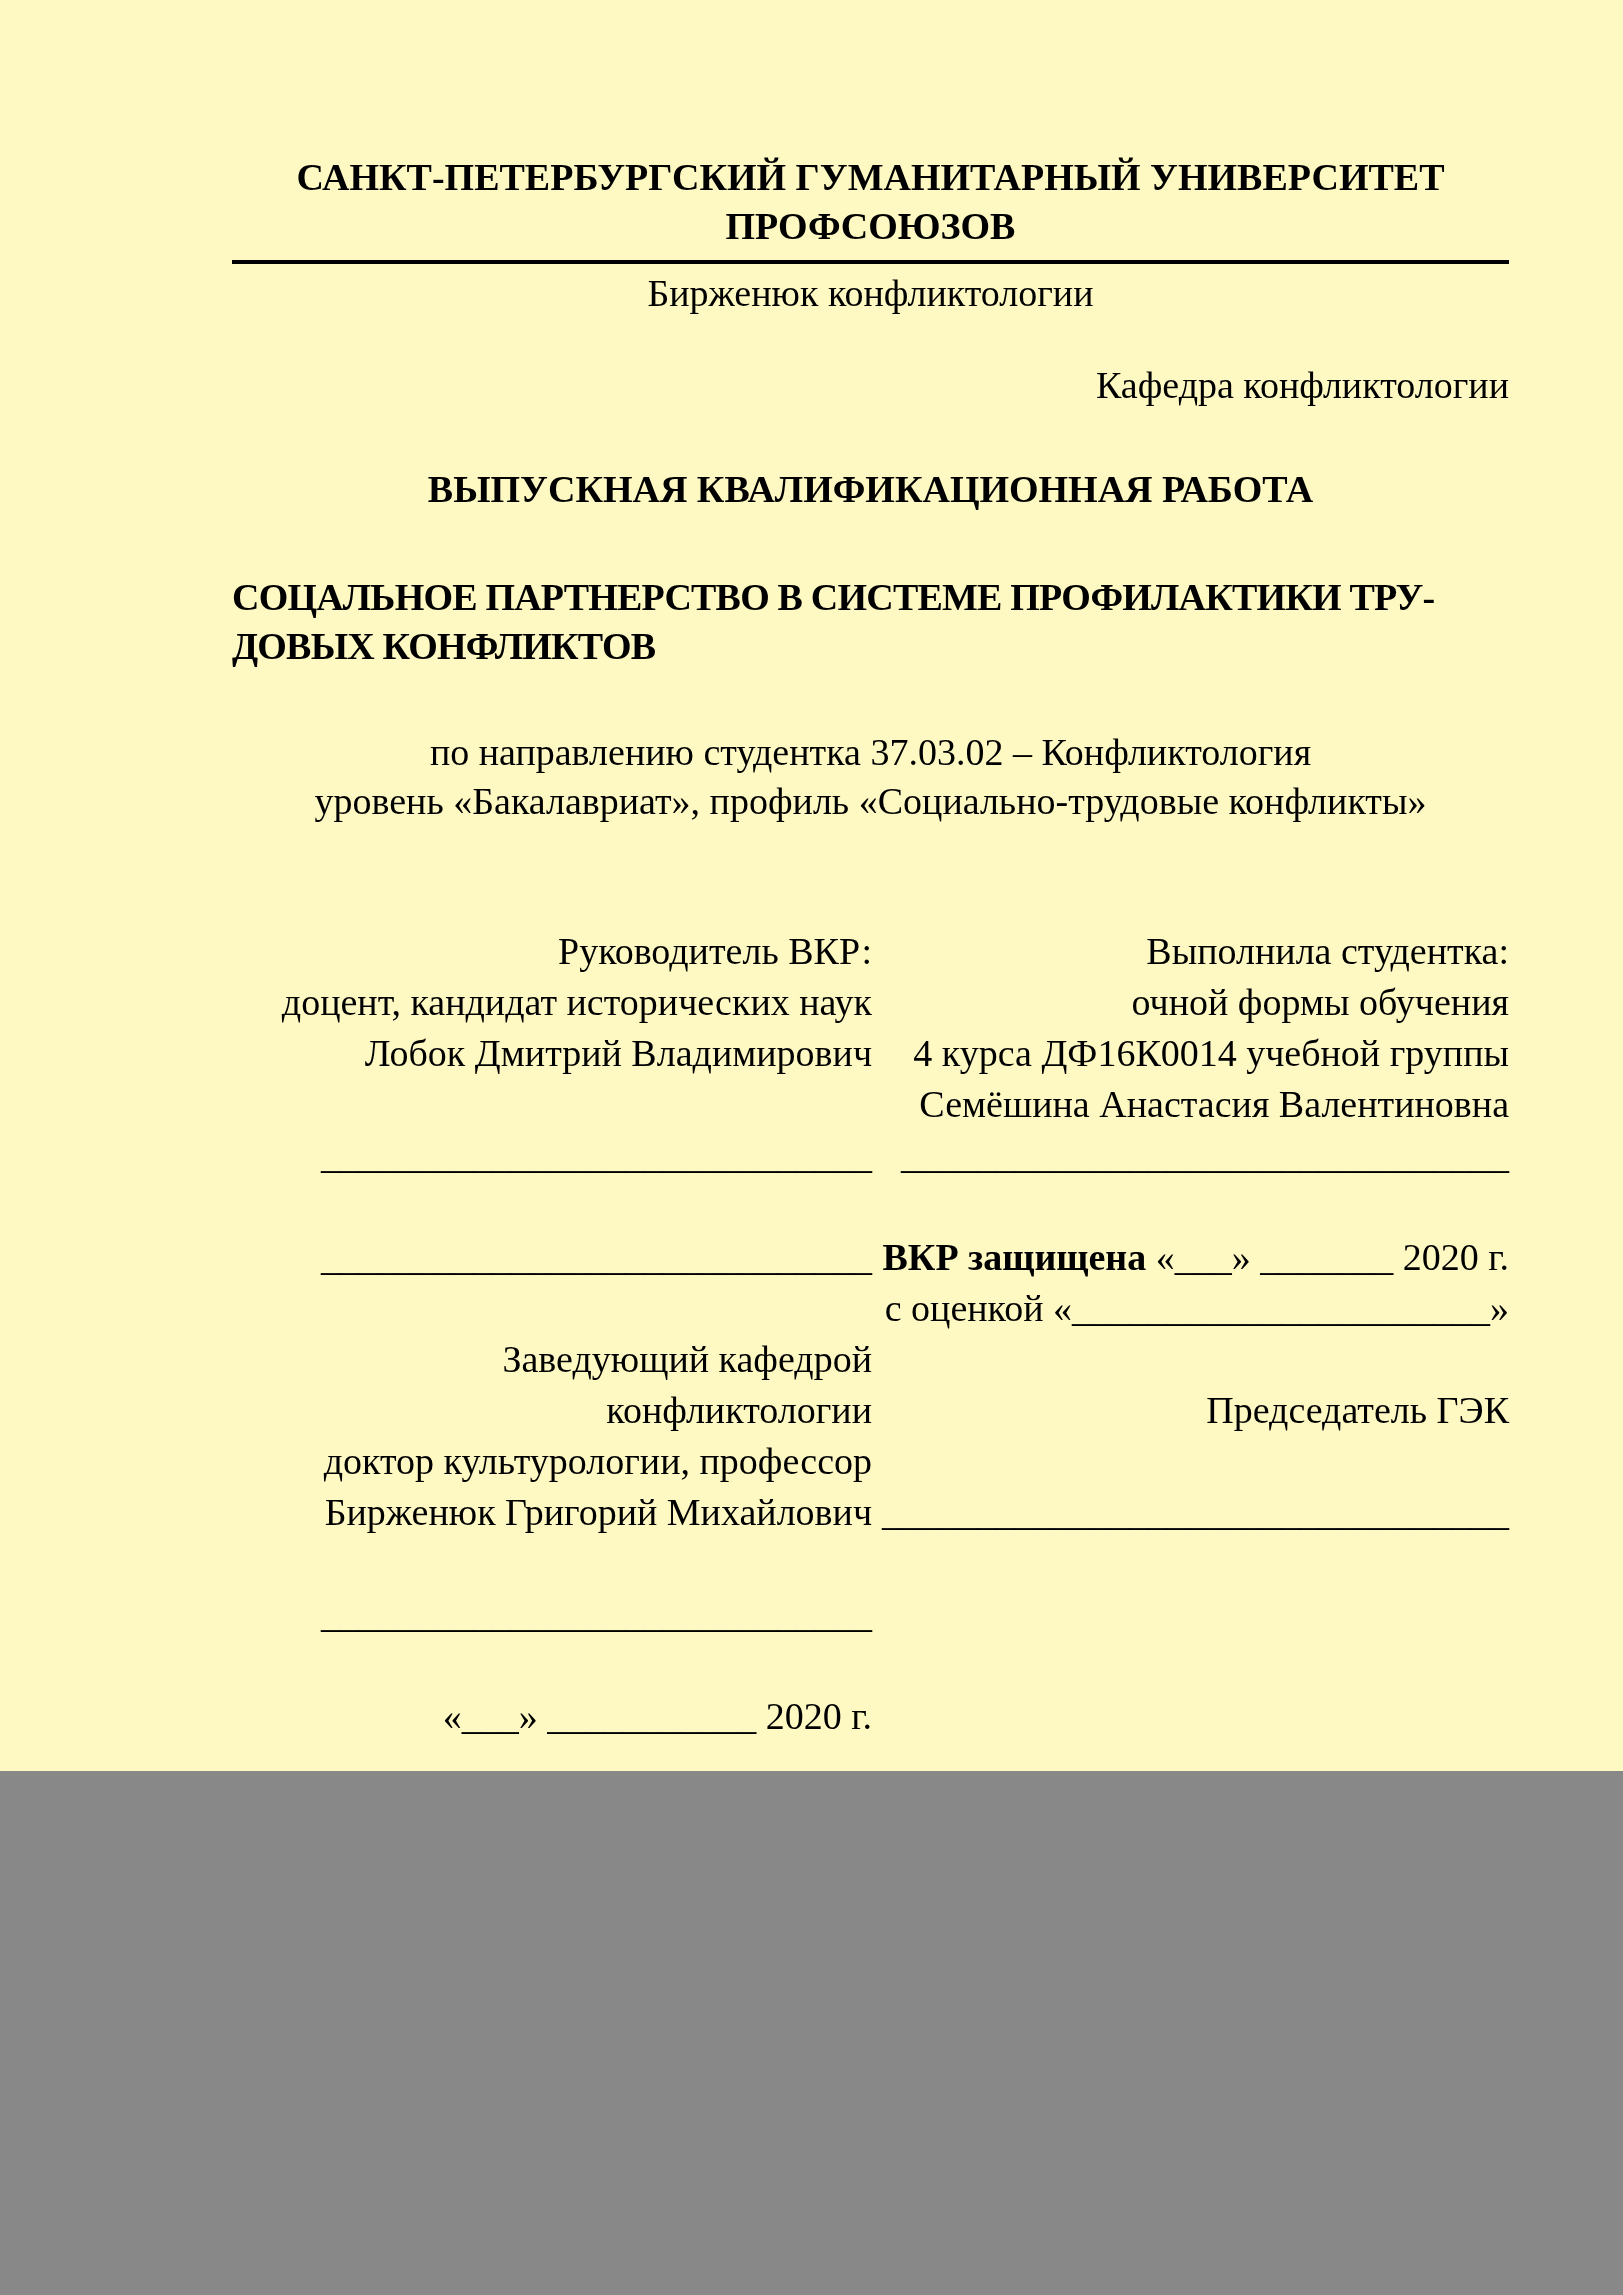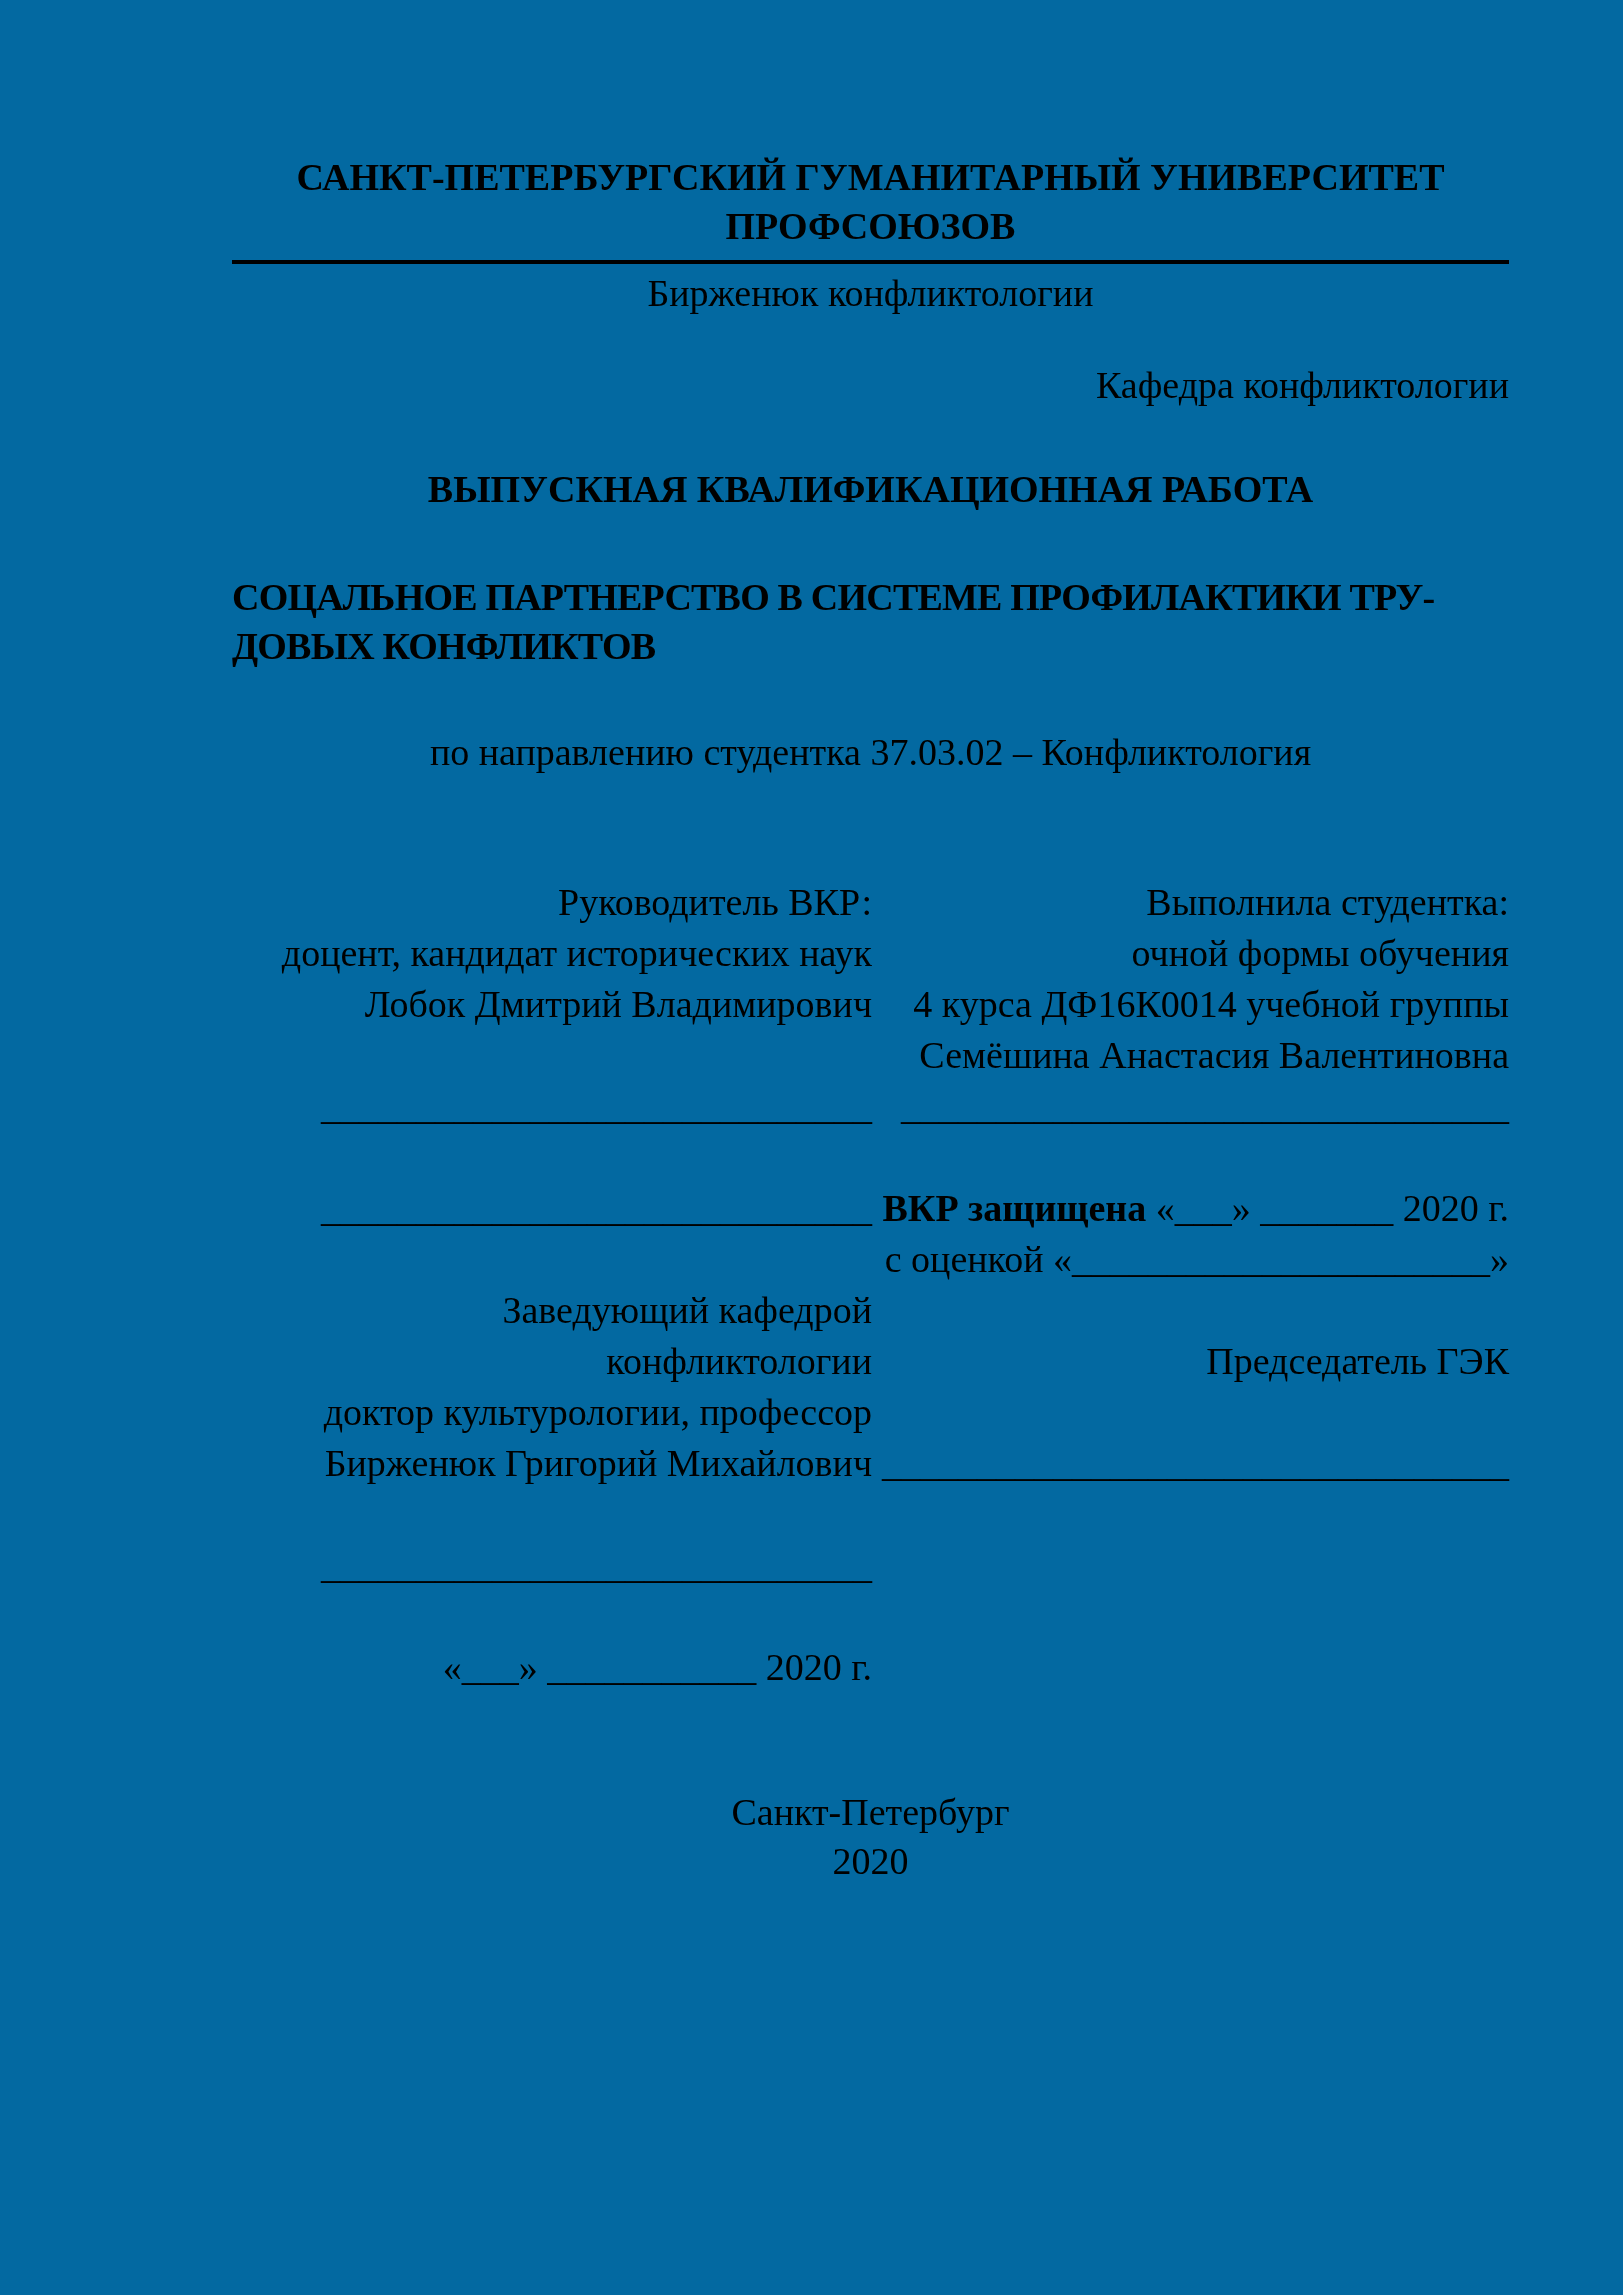--- a/index.html
+++ b/index.html
@@ -1,21 +1,21 @@
 <!DOCTYPE html>
 <html lang="ru" style="font-size:12.6px"><head>
 <meta charset="utf-8">
 <style>
   html,body{margin:0;padding:0;background:#888;}
   .page{
     position:relative;
     width:1623px;
-    height:2295px;
+    height:1771px;
     margin:0 auto;
-    background:#0369a1;
+    background:#fef9c3;
     color:#000000;
     font-family:"Liberation Serif","DejaVu Serif",serif;
     font-size:38px;
     overflow:hidden;
   }
   .content{
     padding:153px 114px 0 232px; 
   }
   .b{font-weight:bold;}
 
@@ -79,20 +79,21 @@
       <div class="univ-line">САНКТ-ПЕТЕРБУРГСКИЙ ГУМАНИТАРНЫЙ УНИВЕРСИТЕТ</div>
       <div class="univ-line">ПРОФСОЮЗОВ</div>
     </div>
     <div class="faculty">Бирженюк конфликтологии</div>
     <div class="department">Кафедра конфликтологии</div>
 
     <div class="work-type">ВЫПУСКНАЯ КВАЛИФИКАЦИОННАЯ РАБОТА</div>
     <div class="thesis-line thesis-first">СОЦАЛЬНОЕ ПАРТНЕРСТВО В СИСТЕМЕ ПРОФИЛАКТИКИ ТРУ-</div>
     <div class="thesis-line">ДОВЫХ КОНФЛИКТОВ</div>
     <div class="program">по направлению студентка 37.03.02 – Конфликтология</div>
+    <div class="level">уровень «Бакалавриат», профиль «Социально-трудовые конфликты»</div>
 
     <div class="cols">
 
       <div class="cl">Руководитель ВКР:</div>
       <div class="cr">Выполнила студентка:</div>
 
       <div class="cl">доцент, кандидат исторических наук</div>
       <div class="cr">очной формы обучения</div>
 
       <div class="cl">Лобок Дмитрий Владимирович</div>

